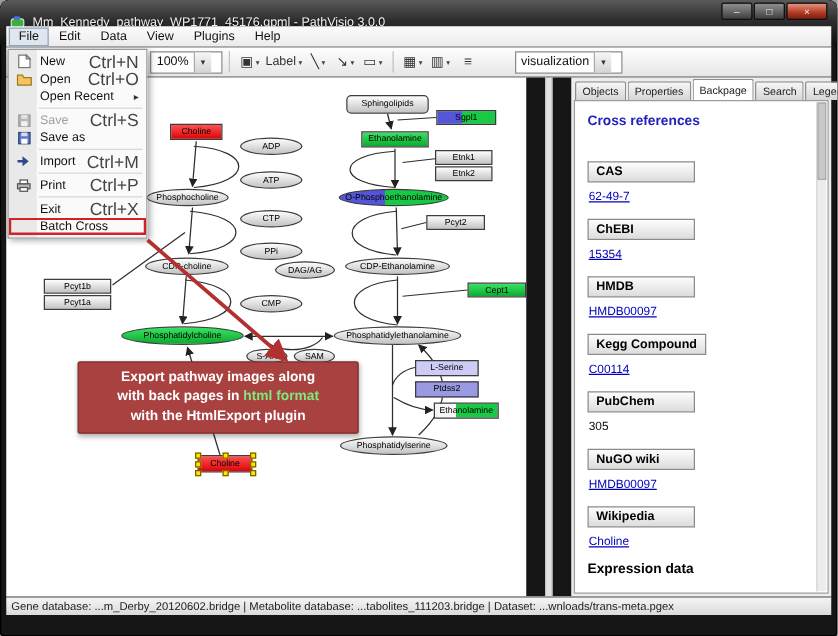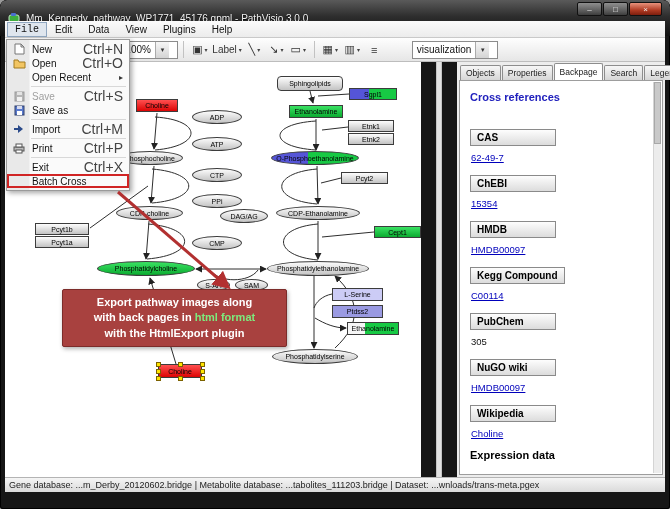--- a/index.html
+++ b/index.html
@@ -19,21 +19,21 @@
   .win-btn { width:25px; height:14px; display:flex; align-items:center; justify-content:center;
              font-size:8px; color:#eee; border:1px solid #111; border-radius:2px;
              background:linear-gradient(rgba(255,255,255,.35),rgba(255,255,255,.06)); }
   .win-btn.close { width:33px; background:linear-gradient(#e8927c,#b03a22 60%,#7d1e0e); }
 
   
   .menubar { position:absolute; top:21px; left:5px; width:660px; height:17px;
              background:linear-gradient(#fbfbfb,#ececec); border-bottom:1px solid #c9c9c9;
              display:flex; align-items:center; padding-left:2px; }
   .mb-item { font-size:10px; color:#111; padding:1px 7px; border:1px solid transparent; }
-  .mb-item.active { background:#dfe6ee; border:1px solid #8fa6c0;font-family:Liberation Mono, monospace; }
+  .mb-item.active { background:#dfe6ee; border:1px solid #8fa6c0; }
 
   
   .toolbar { position:absolute; top:38px; left:5px; width:660px; height:24px;
              background:linear-gradient(#fefefe,#e6e6e6); border-bottom:1px solid #bdbdbd;
              display:flex; align-items:center; gap:1px; padding:0 4px; }
   .tb { min-width:21px; height:20px; display:flex; align-items:center; justify-content:center;
         border:1px solid transparent; border-radius:2px; font-size:11px; color:#333; }
   .tb.disabled { opacity:.45; filter:grayscale(1); }
   .tb-sep { width:1px; height:17px; background:#c2c2c2; margin:0 4px; }
   .tb-label { font-size:10px; color:#222; margin:0 3px; }
@@ -81,21 +81,21 @@
   .bp-footer { font-size:11px; font-weight:bold; color:#000; margin-top:4px; }
   .sp-scrollbar { position:absolute; right:1px; top:1px; bottom:1px; width:8px; background:#ececec; border-left:1px solid #d4d4d4; }
   .sp-thumb { position:absolute; left:0; right:0; top:0; height:62px; background:#c9c9c9; border:1px solid #a8a8a8; }
 
   
   .statusbar { position:absolute; top:477px; left:5px; width:660px; height:15px;
                background:linear-gradient(#f5f5f5,#dadada); border-top:1px solid #b4b4b4;
                display:flex; align-items:center; padding-left:4px; font-size:9px; color:#222; white-space:nowrap; overflow:hidden; }
 
   
-  .file-menu { position:absolute; left:6px; top:39px; width:124px; z-index:50;
+  .file-menu { position:absolute; left:6px; top:39px; width:112px; z-index:50;
                background:linear-gradient(90deg,#e9e9e9 0 22px,#fafafa 23px);
                border:1px solid #9a9a9a; box-shadow:2px 2px 5px rgba(0,0,0,.35); padding:2px 0; }
   .fm-item { position:relative; display:flex; align-items:center; height:14px; padding:0 6px 0 3px; font-size:10px; color:#111; }
   .fm-item.disabled { color:#a0a0a0; }
   .fm-item.highlight { box-shadow:inset 0 0 0 2px #d02424; }
   .fm-icon { width:18px; display:flex; justify-content:center; align-items:center; }
   .fm-icon.gray svg { opacity:.45; filter:grayscale(1); }
   .fm-label { flex:1; padding-left:4px; white-space:nowrap; }
   .fm-short { font-size:14px; color:#444; }
   .fm-sub { font-size:8px; color:#333; }

